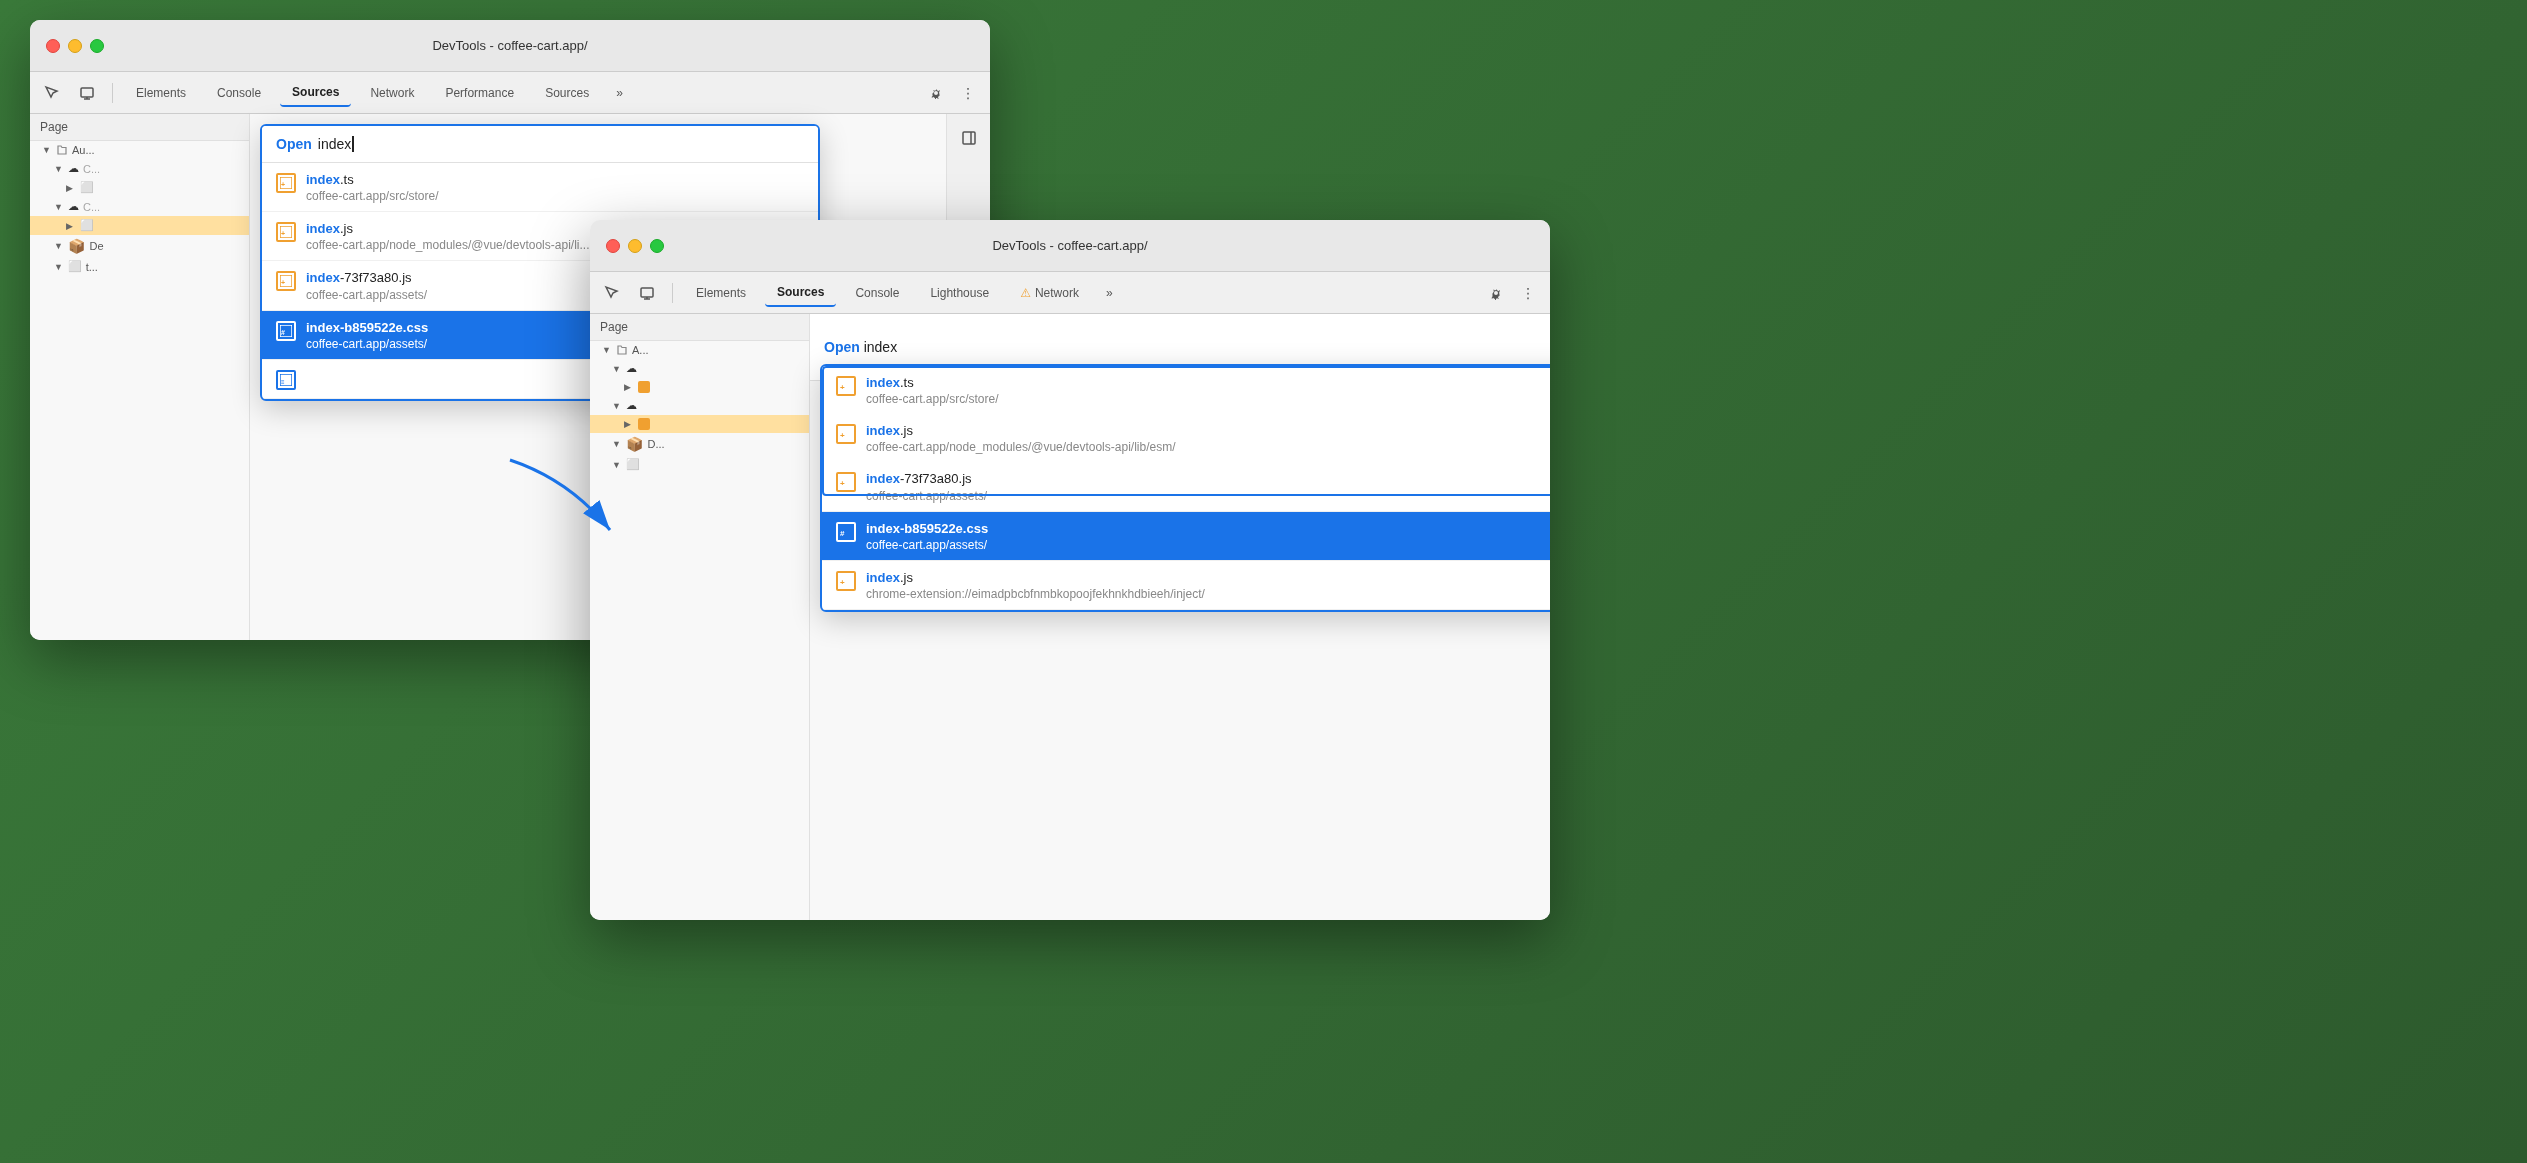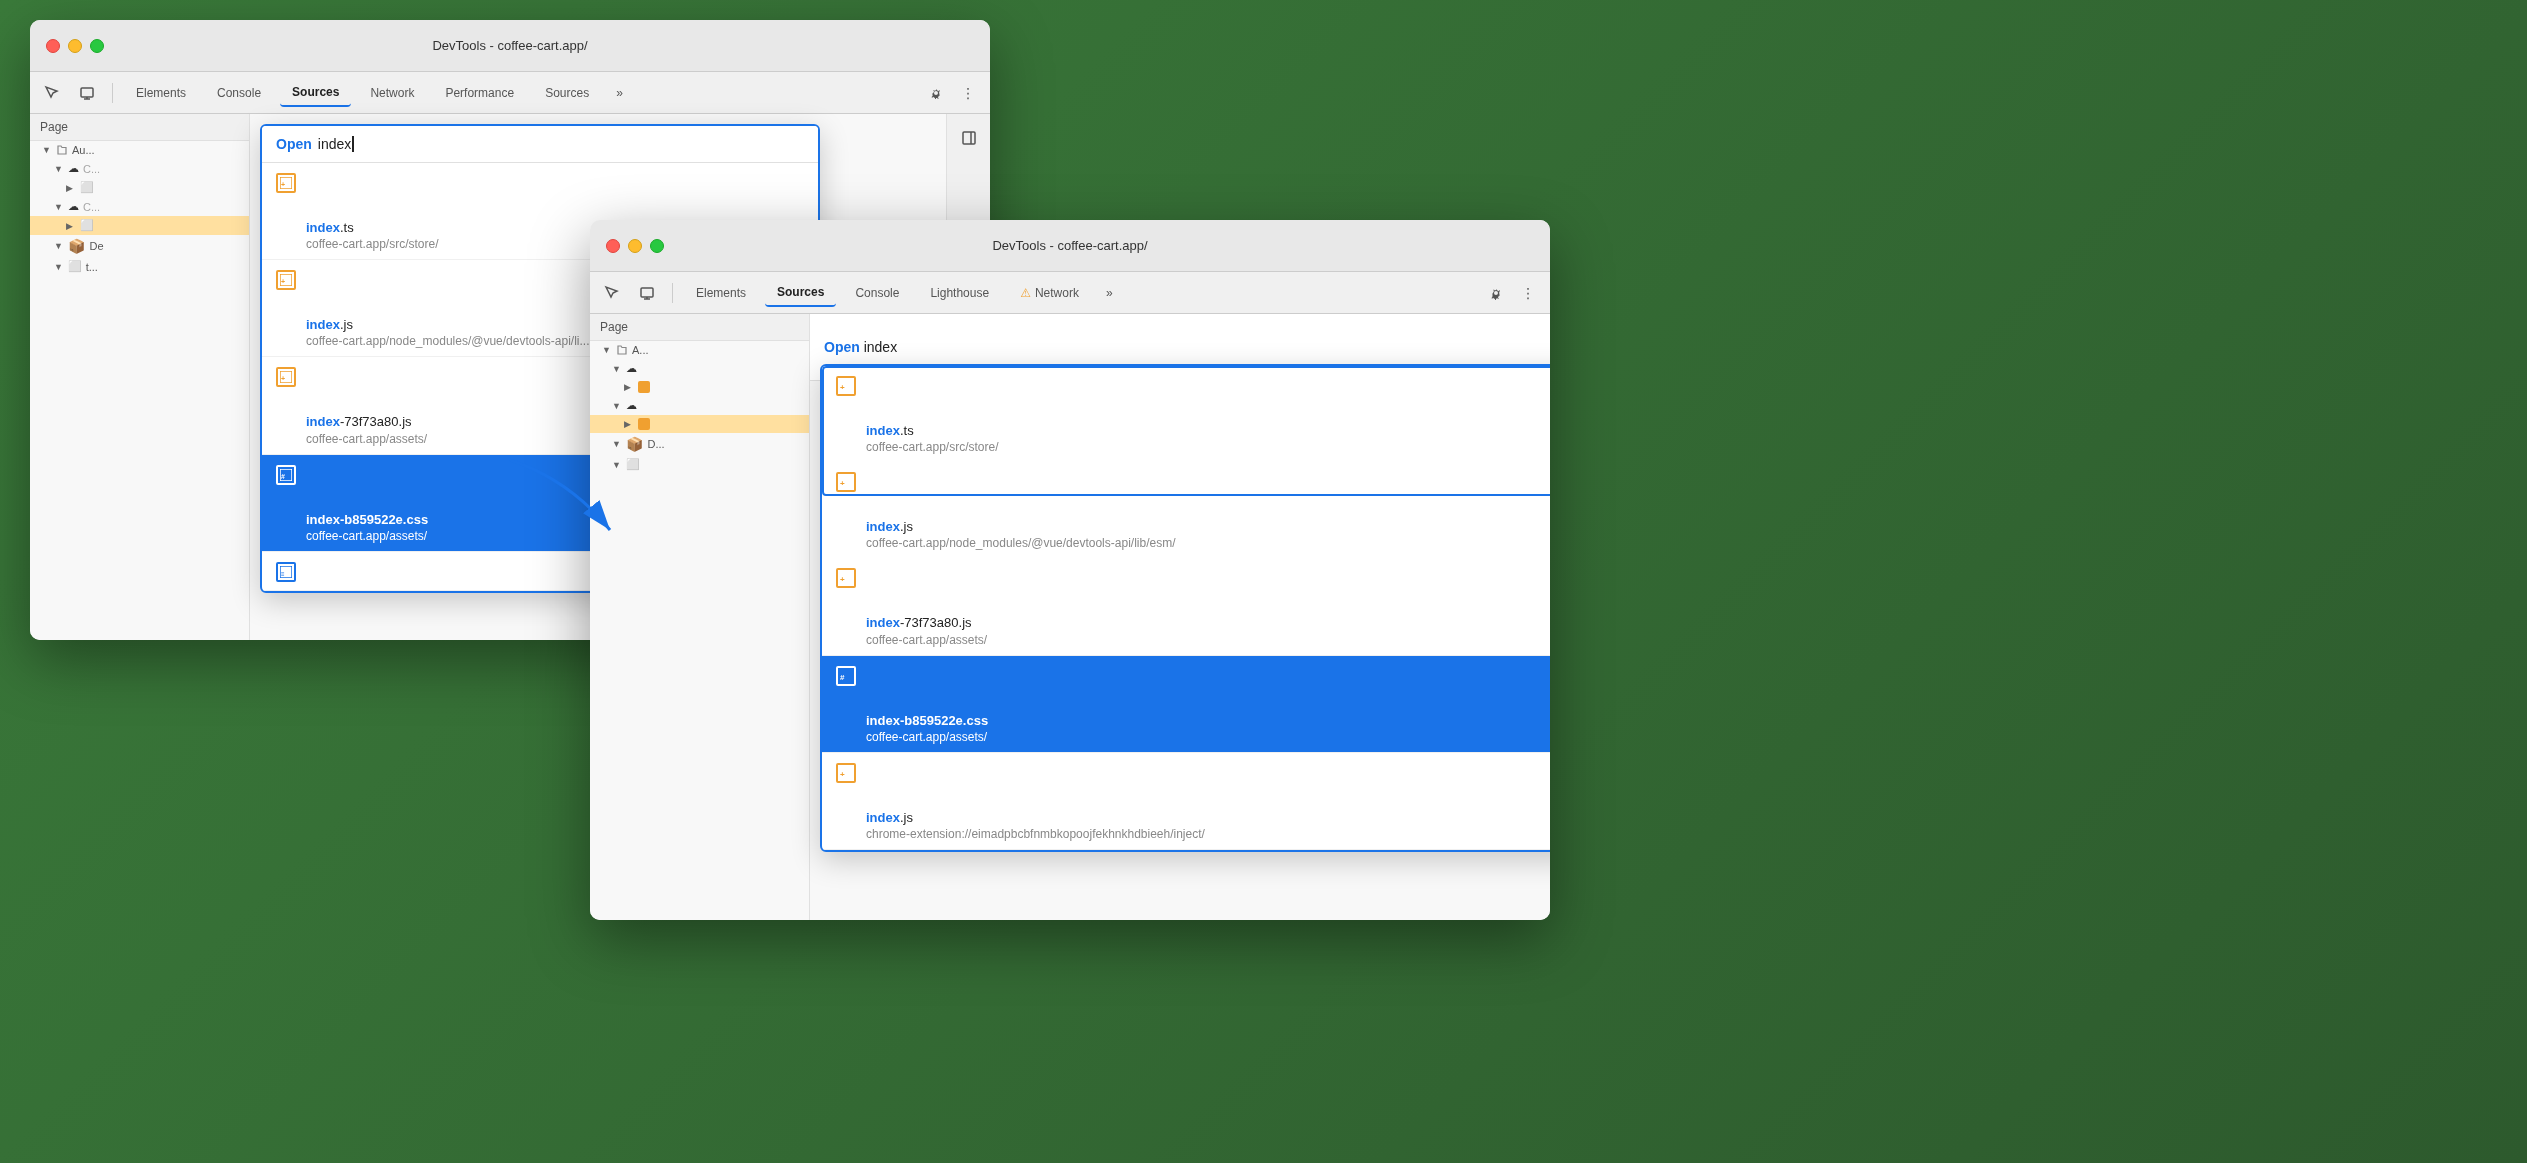--- a/index.html
+++ b/index.html
@@ -206,21 +206,21 @@
     }
     .file-icon.css-icon {
       border-color: #1a73e8;
       color: #1a73e8;
     }
     .file-icon.html-icon {
       border-color: #1a73e8;
       color: #1a73e8;
     }
 
-    .file-info { flex: 1; margin-top: 48px; }
+    .file-info { flex: 1; }
     .file-name {
       font-size: 13px;
       color: #222;
       line-height: 1.4;
     }
     .file-name .bold { font-weight: 700; color: #1a73e8; }
     .file-path {
       font-size: 12px;
       color: #888;
     }

